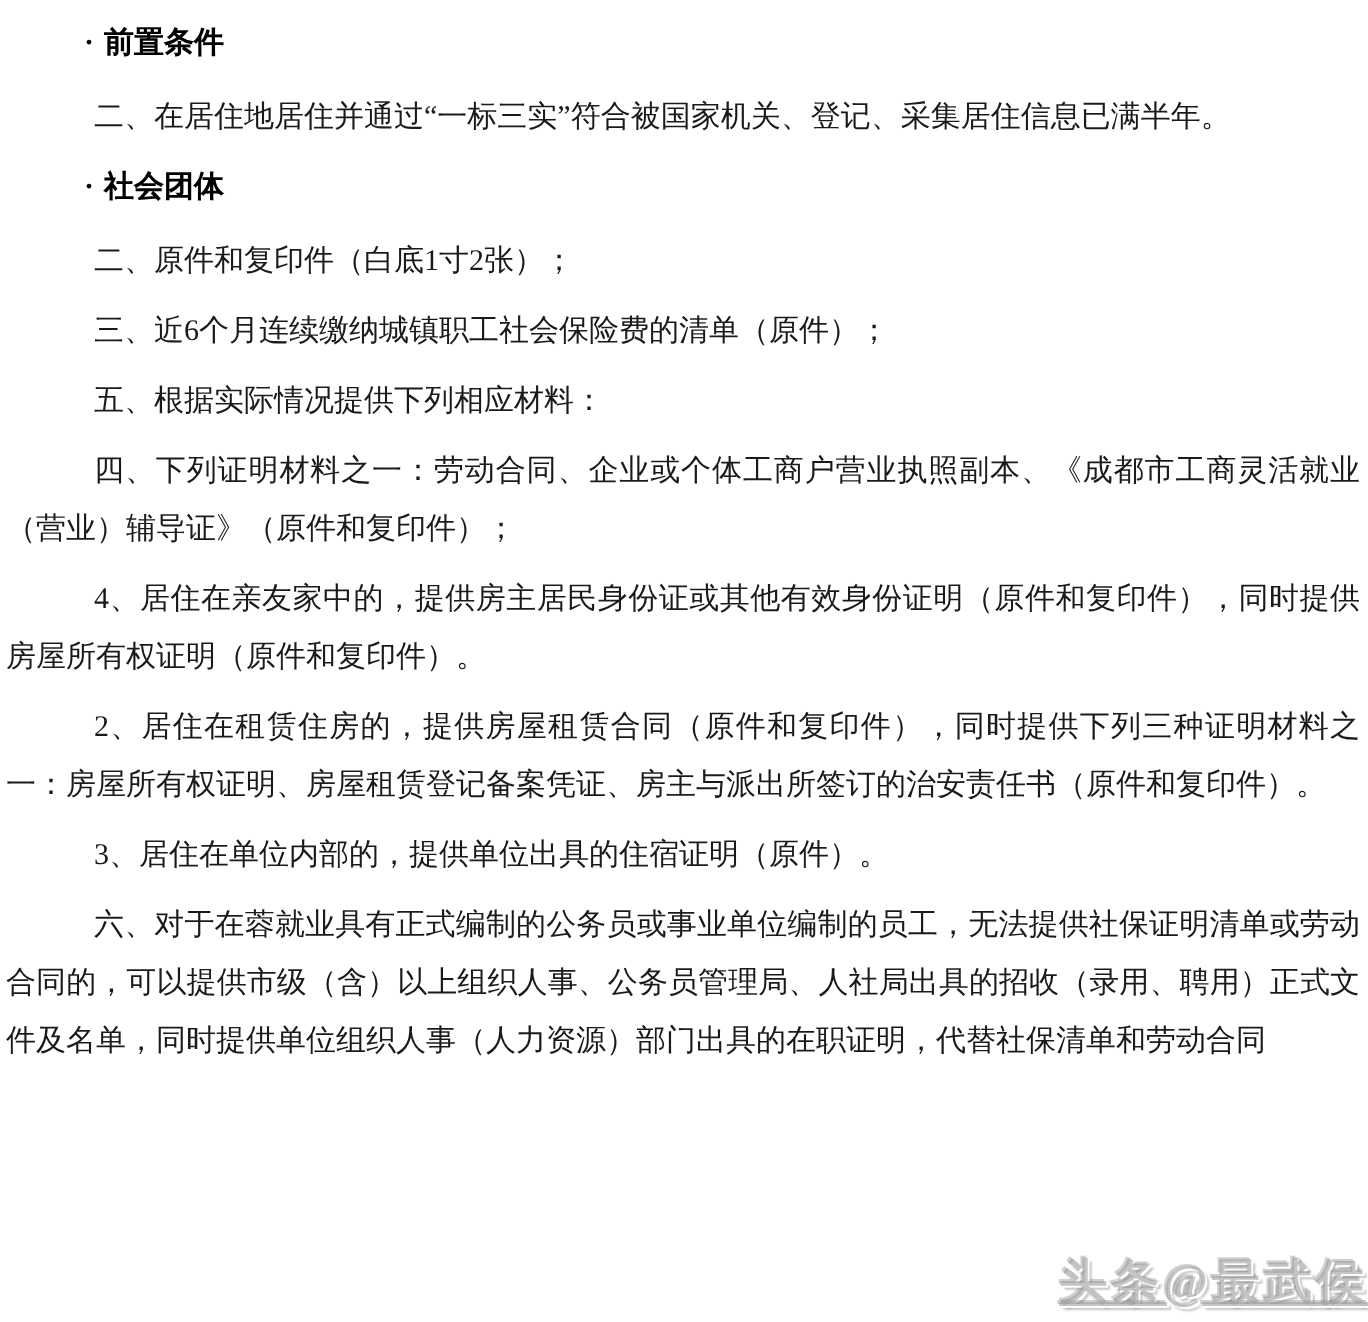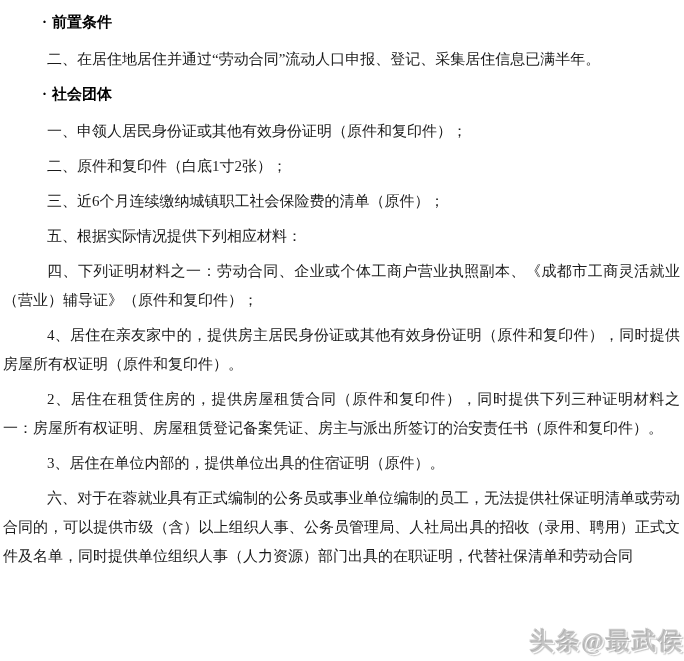--- a/index.html
+++ b/index.html
@@ -49,38 +49,38 @@
     bottom: 4px;
     font-size: 24px;
     font-weight: bold;
     letter-spacing: 2px;
     color: rgba(158, 158, 158, 0.60);
     text-shadow: 1px 1px 0 rgba(255,255,255,0.95),
                  2px 2px 1px rgba(130,130,130,0.45),
                  -1px -1px 0 rgba(120,120,120,0.35);
     white-space: nowrap;
     pointer-events: none;
+    text-decoration: underline;
   }
 </style>
 </head>
 <body>
 
 <div class="doc">
 
   <div class="section">
     <h2 class="heading"><span class="dot">·</span><span>前置条件</span></h2>
 
 
-    <p class="para">二、在居住地居住并通过“劳动合同”流动人口申报、登记、采集居住信息已满半年。</p>
+    <p class="para">二、在居住地居住并通过“一标三实”符合被国家机关、登记、采集居住信息已满半年。</p>
   </div>
 
   <div class="section">
     <h2 class="heading"><span class="dot">·</span><span>社会团体</span></h2>
 
-    <p class="para">一、申领人居民身份证或其他有效身份证明（原件和复印件）；</p>
 
     <p class="para">二、原件和复印件（白底1寸2张）；</p>
 
     <p class="para">三、近6个月连续缴纳城镇职工社会保险费的清单（原件）；</p>
 
     <p class="para">五、根据实际情况提供下列相应材料：</p>
 
     <p class="para">四、下列证明材料之一：劳动合同、企业或个体工商户营业执照副本、《成都市工商灵活就业（营业）辅导证》（原件和复印件）；</p>
 
     <p class="para">4、居住在亲友家中的，提供房主居民身份证或其他有效身份证明（原件和复印件），同时提供房屋所有权证明（原件和复印件）。</p>

